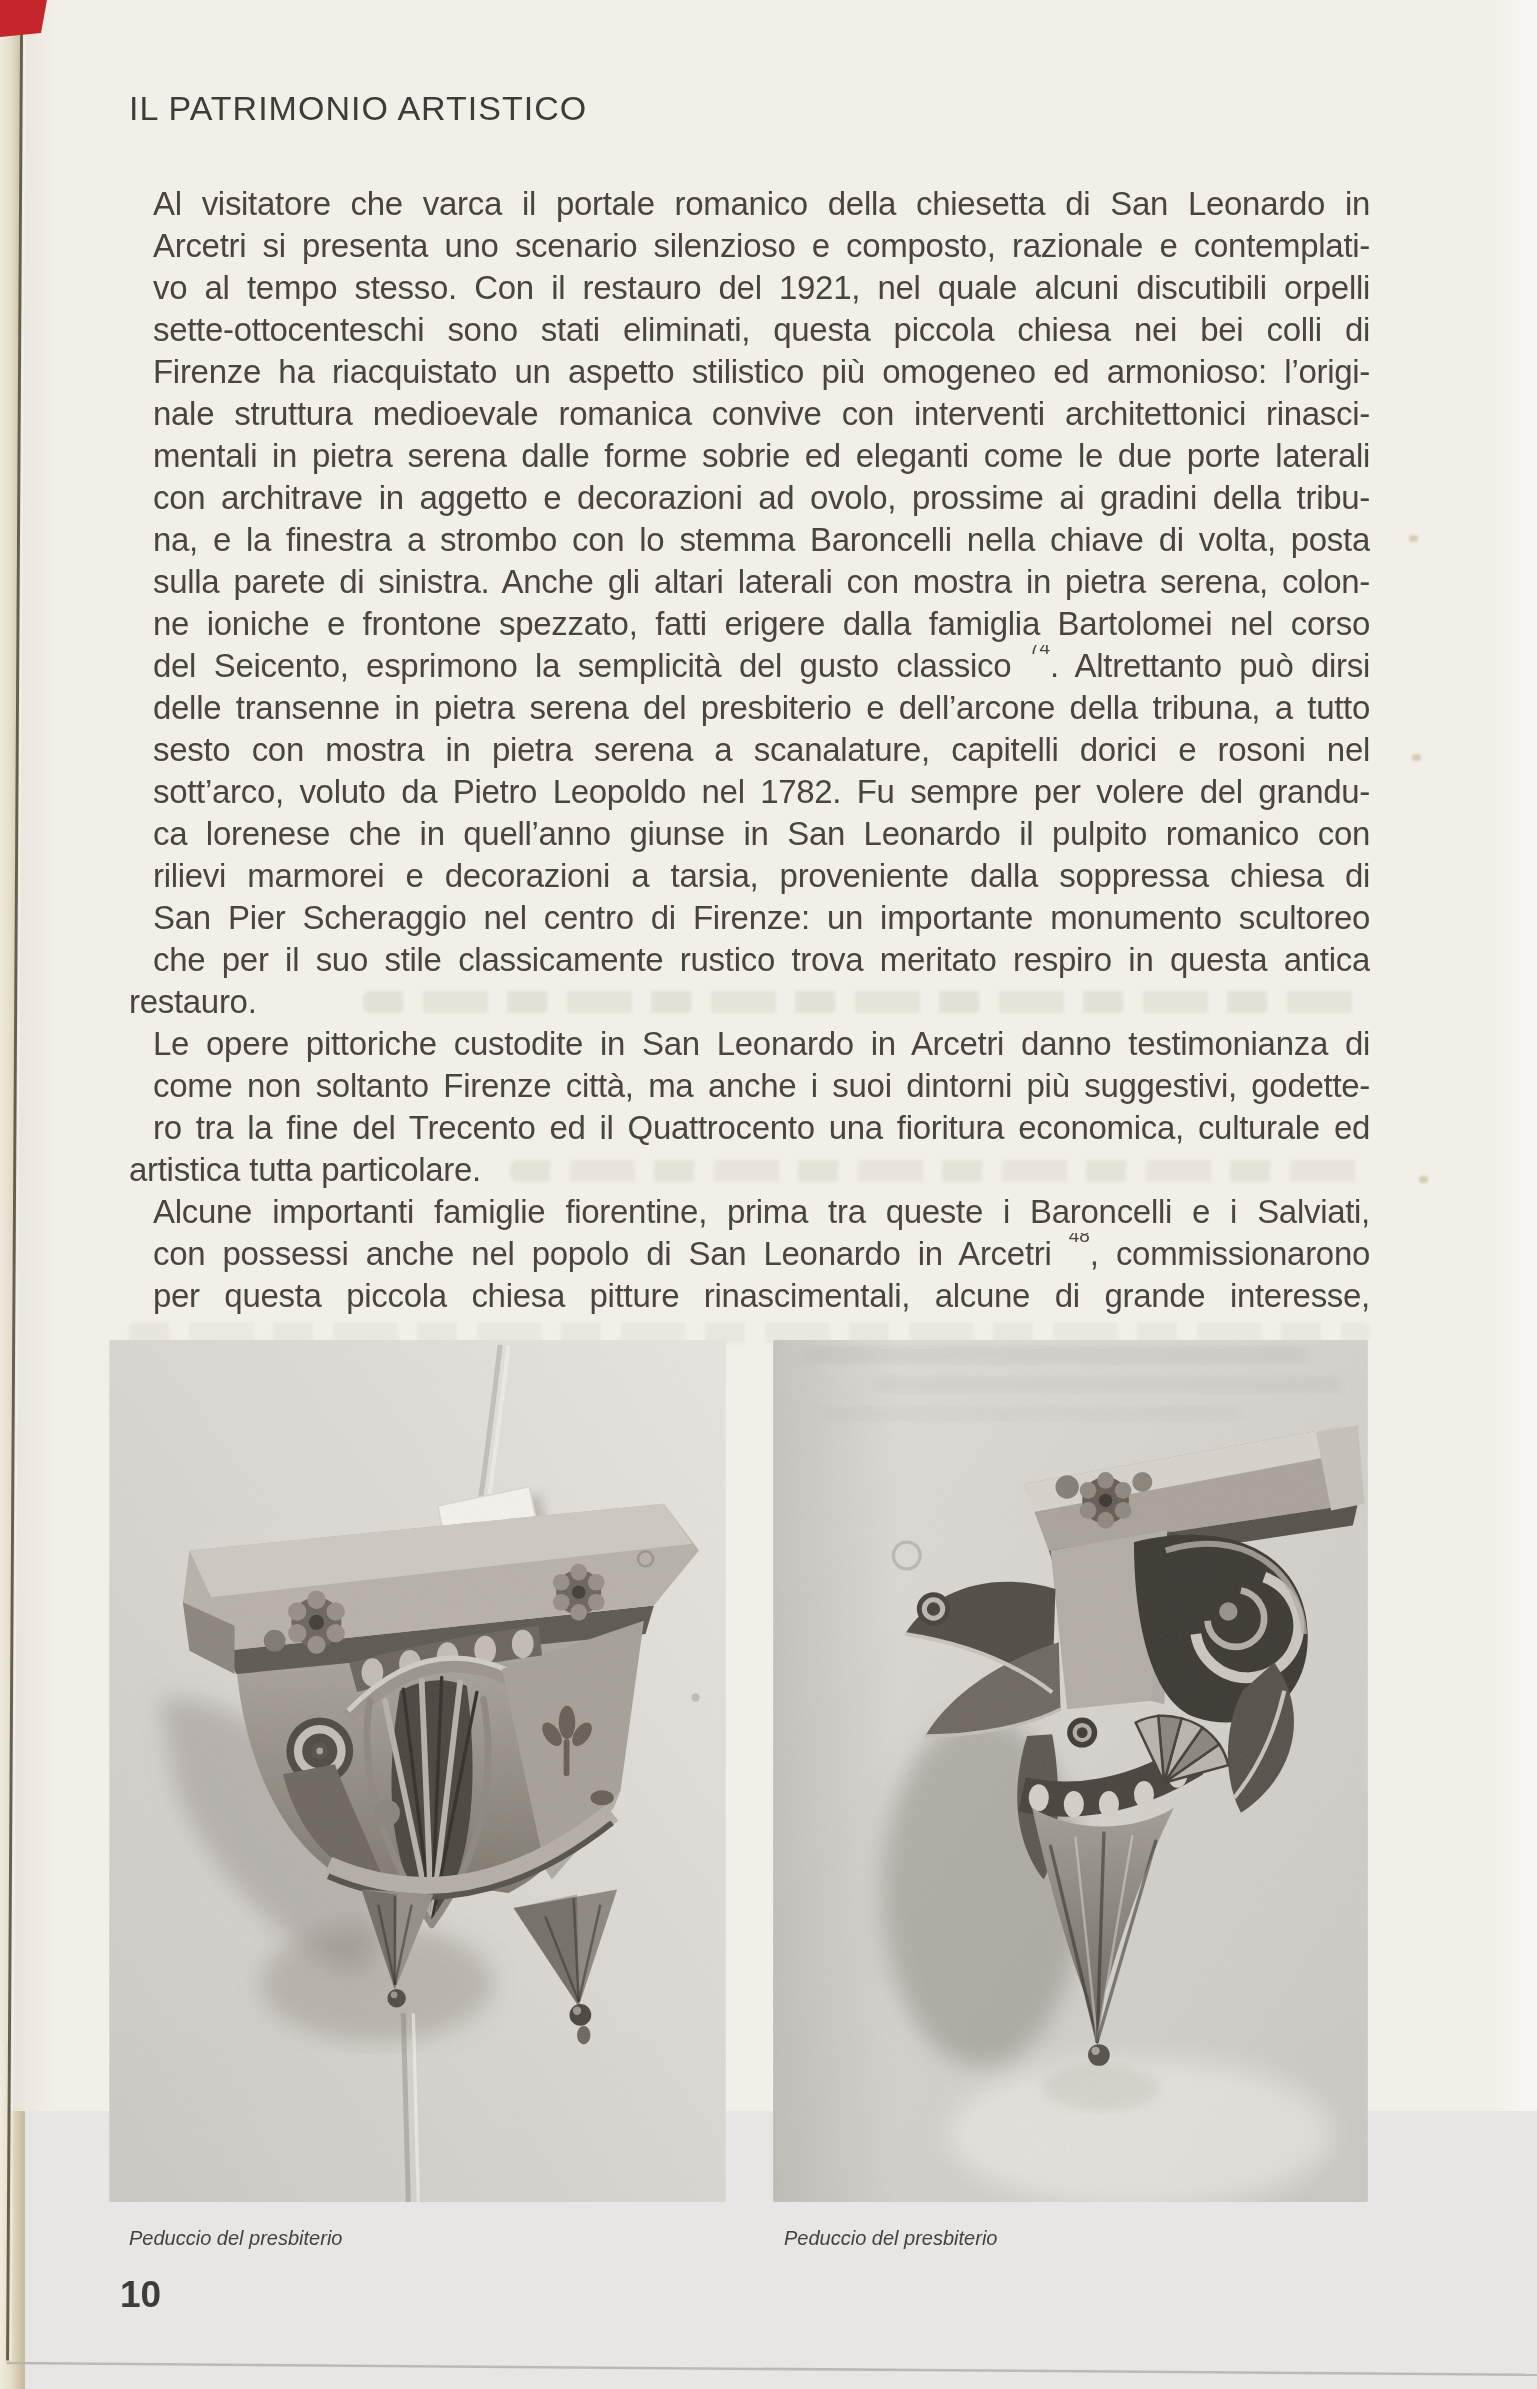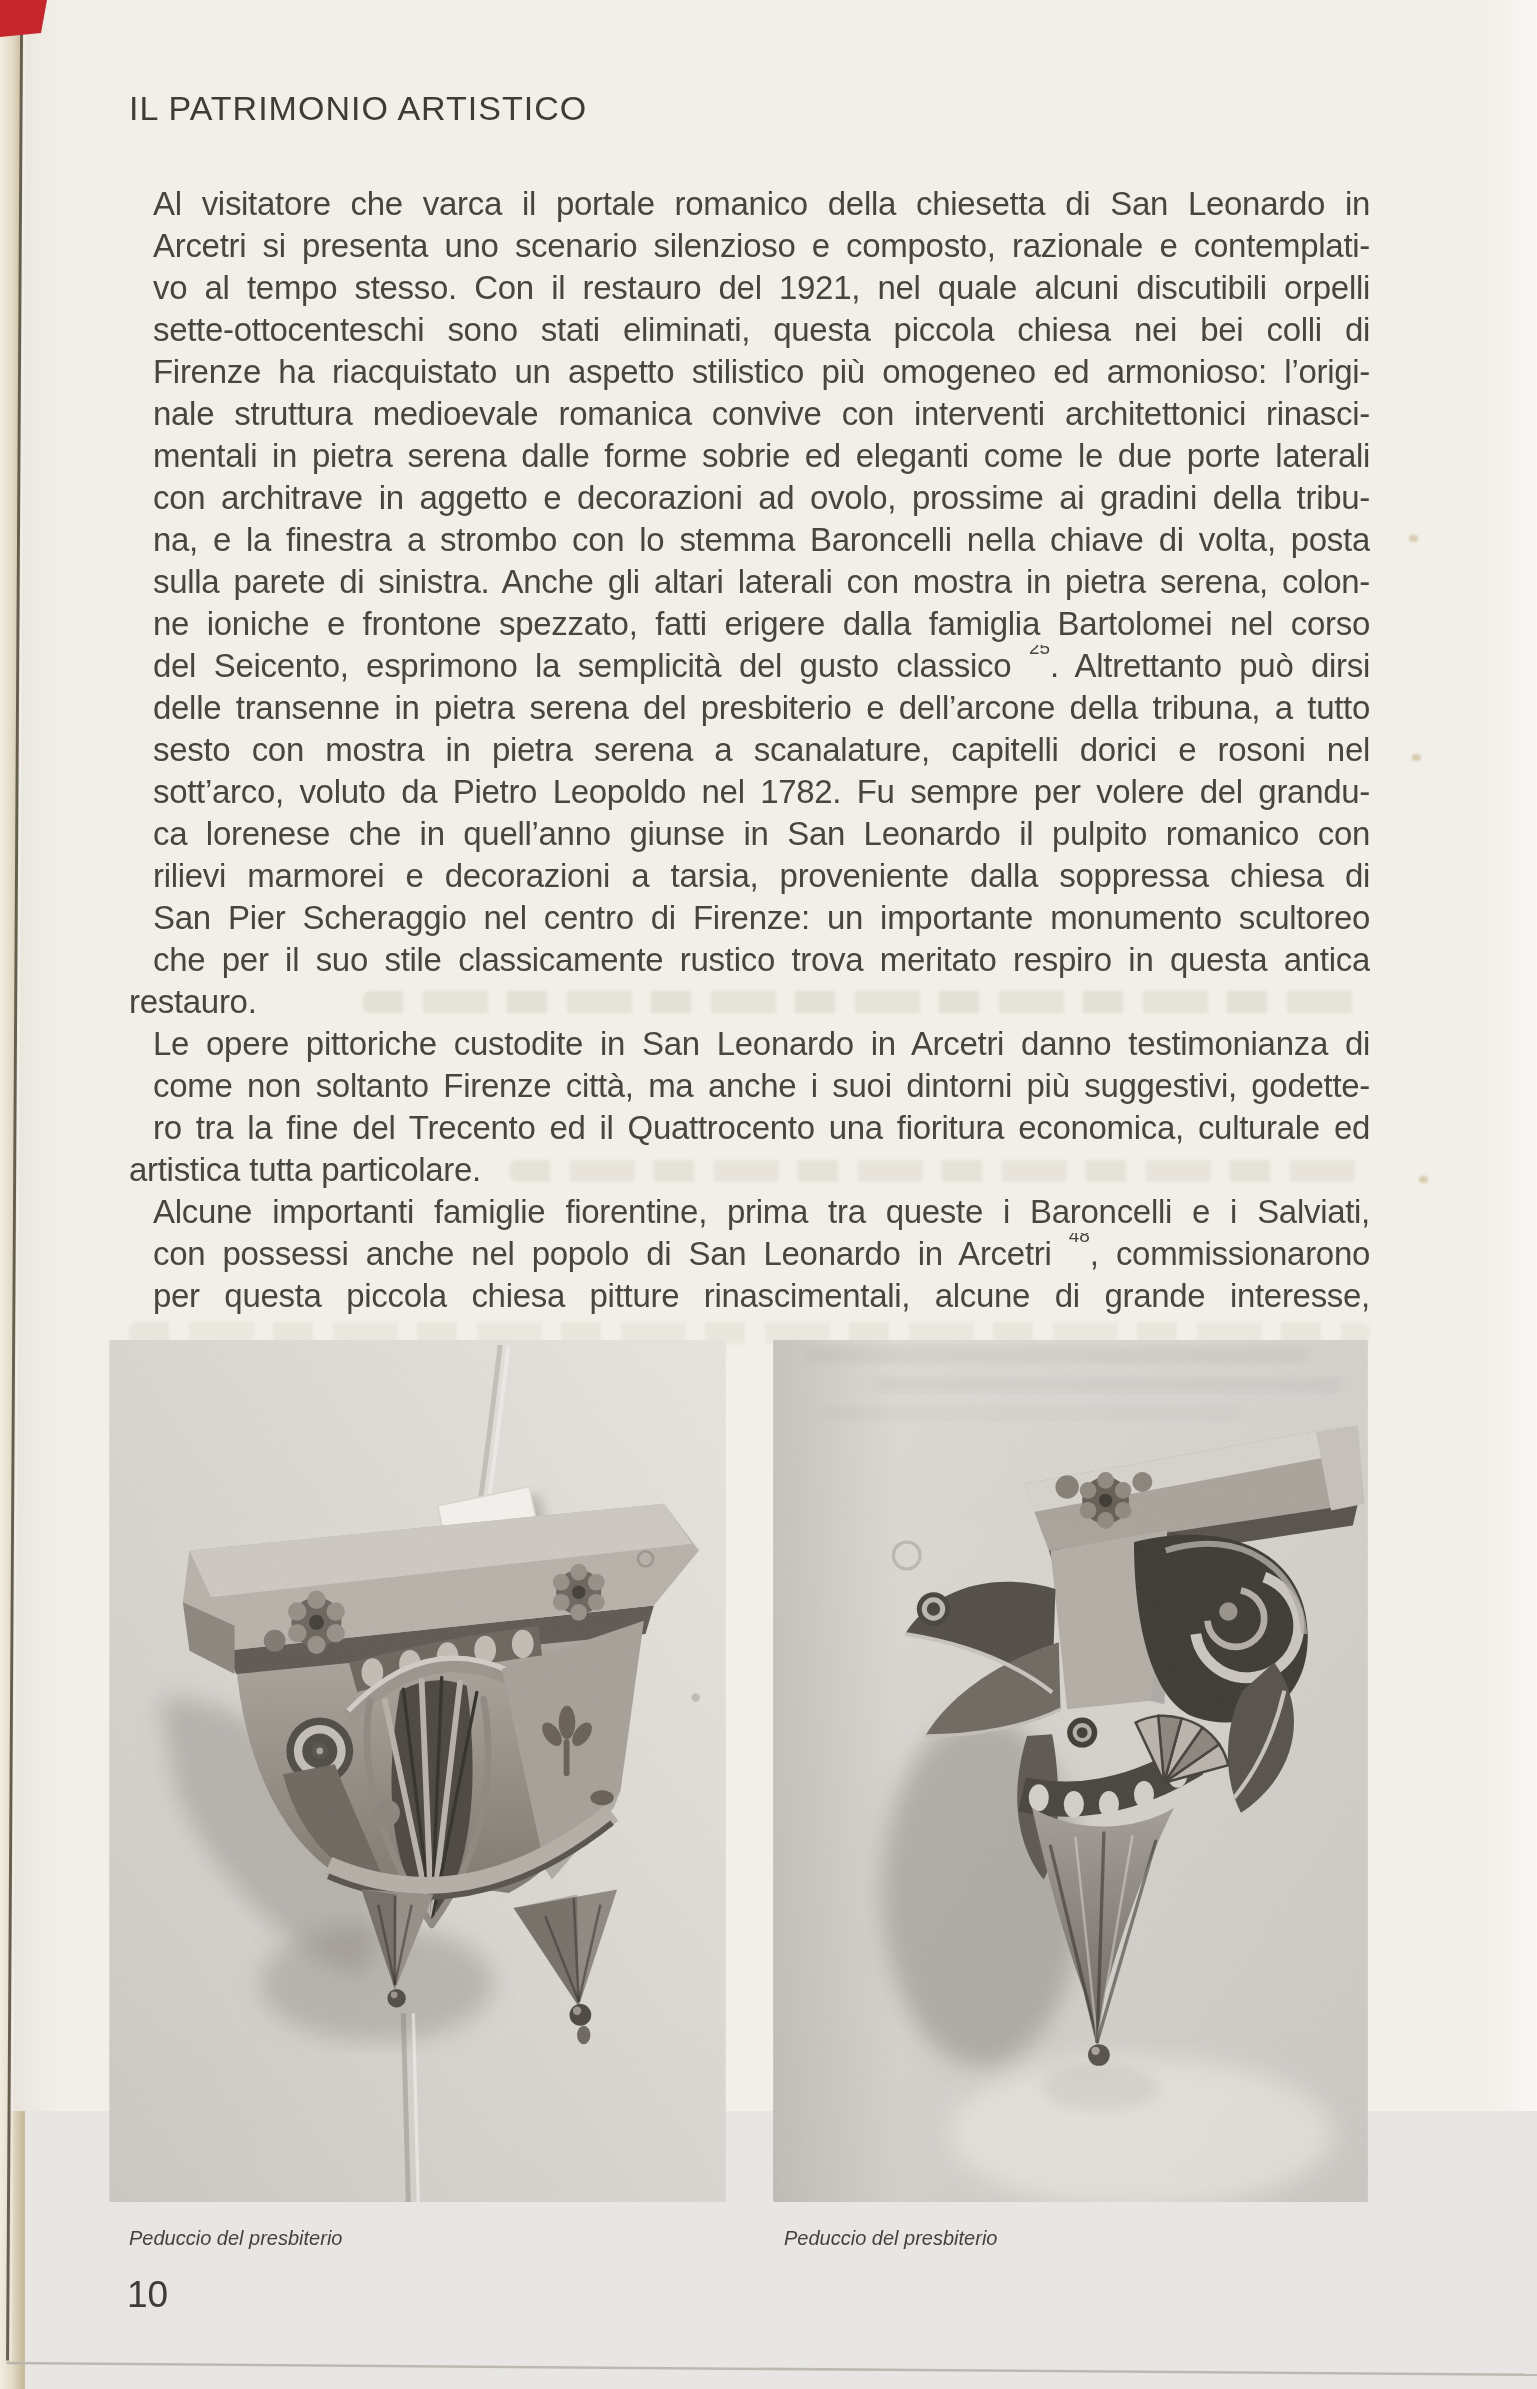--- a/index.html
+++ b/index.html
@@ -22,21 +22,21 @@
   .body-text{position:absolute;left:129px;top:183px;width:1241px;color:#49443f;
         font-size:33px;letter-spacing:-0.3px;word-spacing:0.4px;}
   .bline{height:42px;line-height:42px;overflow:hidden;white-space:normal;}
   .just{text-align:justify;text-align-last:justify;margin-left:24px;}
   .fnref{font-size:19px;line-height:0;position:relative;top:-11px;letter-spacing:0;}
   .photo{position:absolute;margin:0;overflow:hidden;border-radius:1.7px;}
   .photo1{left:109px;top:1340px;width:617px;height:862px;}
   .photo2{left:773px;top:1340px;width:595px;height:862px;}
   .caption{position:absolute;top:2227px;font-size:20px;font-style:italic;color:#45413c;}
   .cap1{left:129px;} .cap2{left:784px;}
-  .pagenum{position:absolute;left:127px;top:2274px;font-size:37px;color:#3f3b37;}
+  .pagenum{position:absolute;left:120px;top:2274px;font-size:37px;color:#3f3b37;font-weight:bold;}
   
   .ghost{position:absolute;height:22px;filter:blur(1.7px);border-radius:6.7px;
         background:repeating-linear-gradient(90deg,rgba(168,165,142,.38) 0 40px,rgba(168,165,142,0) 40px 60px,
                    rgba(168,165,142,.3) 60px 125px,rgba(168,165,142,0) 125px 144px);}
   .g1{left:363px;top:991px;width:1007px;opacity:.55;}
   .g2{left:510px;top:1160px;width:861px;opacity:.45;}
   .g3{left:129px;top:1322px;width:1241px;opacity:.32;}
   .speck{position:absolute;width:9.2px;height:6.7px;border-radius:50%;
         background:rgba(190,170,122,.5);filter:blur(0.8px);}
 </style>
@@ -54,21 +54,21 @@
         <div class="bline just">Arcetri si presenta uno scenario silenzioso e composto, razionale e contemplati-</div>
         <div class="bline just">vo al tempo stesso. Con il restauro del 1921, nel quale alcuni discutibili orpelli</div>
         <div class="bline just">sette-ottocenteschi sono stati eliminati, questa piccola chiesa nei bei colli di</div>
         <div class="bline just">Firenze ha riacquistato un aspetto stilistico più omogeneo ed armonioso: l’origi-</div>
         <div class="bline just">nale struttura medioevale romanica convive con interventi architettonici rinasci-</div>
         <div class="bline just">mentali in pietra serena dalle forme sobrie ed eleganti come le due porte laterali</div>
         <div class="bline just">con architrave in aggetto e decorazioni ad ovolo, prossime ai gradini della tribu-</div>
         <div class="bline just">na, e la finestra a strombo con lo stemma Baroncelli nella chiave di volta, posta</div>
         <div class="bline just">sulla parete di sinistra. Anche gli altari laterali con mostra in pietra serena, colon-</div>
         <div class="bline just">ne ioniche e frontone spezzato, fatti erigere dalla famiglia Bartolomei nel corso</div>
-        <div class="bline just"><span>del Seicento, esprimono la semplicità del gusto classico </span><sup class="fnref">25</sup><span>. Altrettanto può dirsi</span></div>
+        <div class="bline just"><span>del Seicento, esprimono la semplicità del gusto classico </span><sup class="fnref">74</sup><span>. Altrettanto può dirsi</span></div>
         <div class="bline just">delle transenne in pietra serena del presbiterio e dell’arcone della tribuna, a tutto</div>
         <div class="bline just">sesto con mostra in pietra serena a scanalature, capitelli dorici e rosoni nel</div>
         <div class="bline just">sott’arco, voluto da Pietro Leopoldo nel 1782. Fu sempre per volere del grandu-</div>
         <div class="bline just">ca lorenese che in quell’anno giunse in San Leonardo il pulpito romanico con</div>
         <div class="bline just">rilievi marmorei e decorazioni a tarsia, proveniente dalla soppressa chiesa di</div>
         <div class="bline just">San Pier Scheraggio nel centro di Firenze: un importante monumento scultoreo</div>
         <div class="bline just">che per il suo stile classicamente rustico trova meritato respiro in questa antica</div>
         <div class="bline">restauro.</div>
         <div class="bline just">Le opere pittoriche custodite in San Leonardo in Arcetri danno testimonianza di</div>
         <div class="bline just">come non soltanto Firenze città, ma anche i suoi dintorni più suggestivi, godette-</div>

